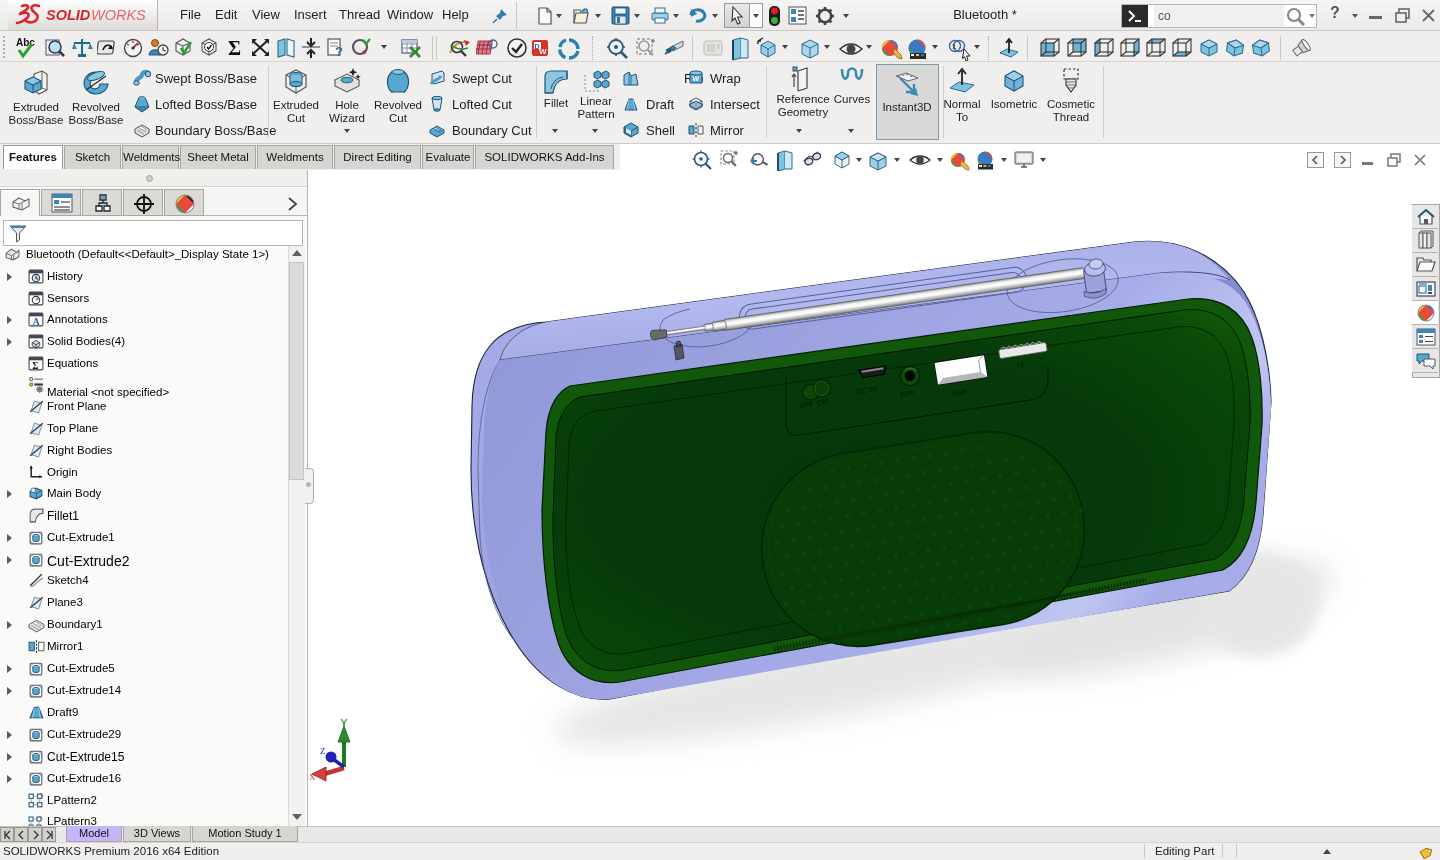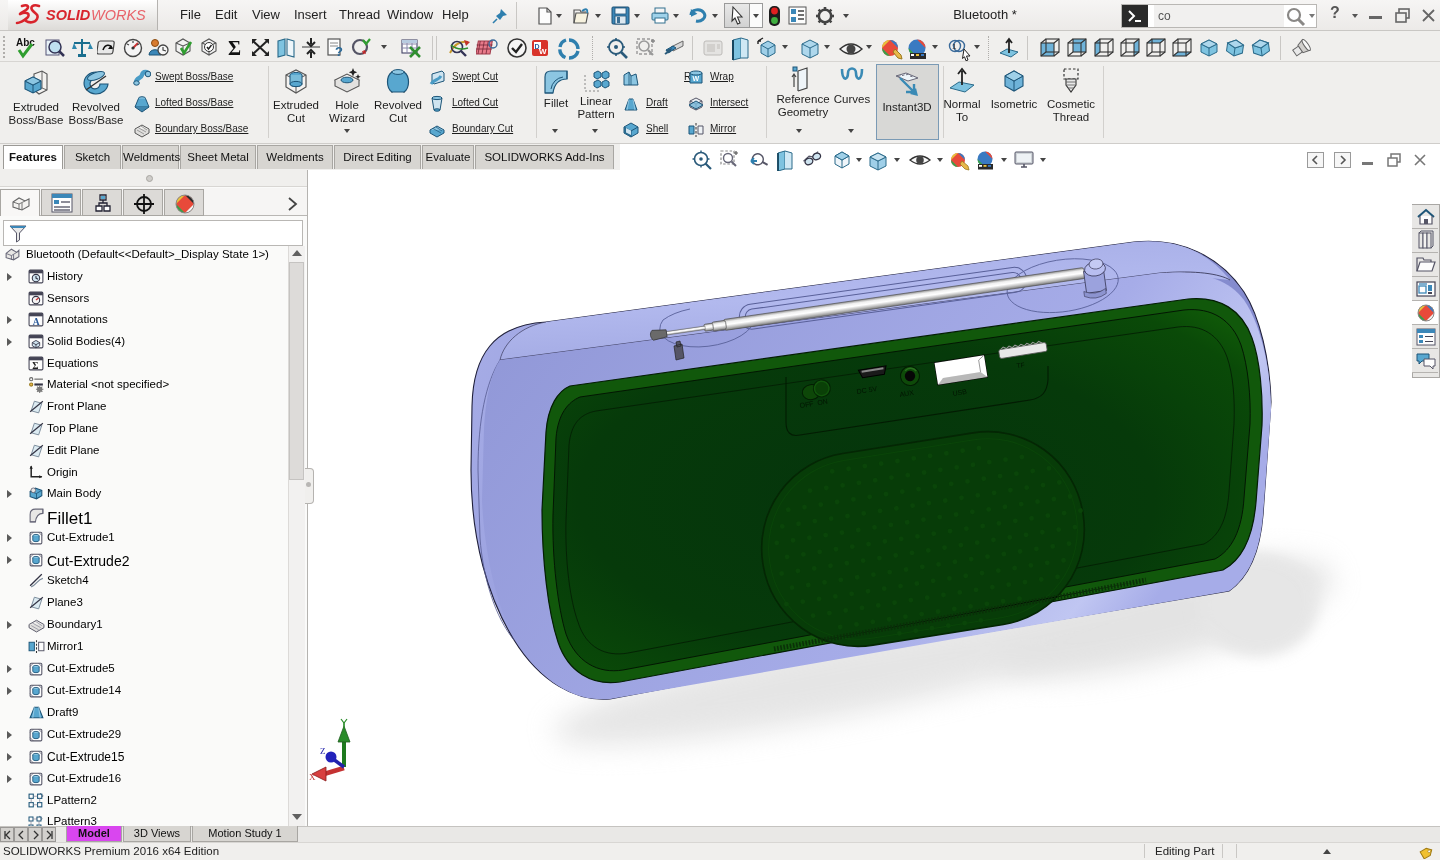--- a/index.html
+++ b/index.html
@@ -8,42 +8,42 @@
   .abs { position:absolute; }
   
   #titlebar { left:0; top:0; width:1440px; height:31px; background:linear-gradient(#f6f5f4,#eceae8); border-bottom:1px solid #c9c7c4; }
   #logo { left:8px; top:0; width:150px; height:30px; background:linear-gradient(#ffffff,#dddbd8); border-right:1px solid #b5b3b0; display:flex; align-items:center; padding-left:6px; }
   .menu { top:0; height:30px; line-height:30px; font-size:13px; color:#222; }
   
   #row2 { left:0; top:32px; width:1440px; height:30px; background:#f0efed; border-bottom:1px solid #d7d5d2; }
   
   #ribbon { left:0; top:63px; width:1440px; height:81px; background:#f0efed; border-bottom:1px solid #cfcdca; }
   .rlabel { position:absolute; font-size:11.5px; color:#1d1d1d; text-align:center; white-space:nowrap; line-height:13px; }
-  .rsmall { position:absolute; font-size:10px; color:#1d1d1d; white-space:nowrap;text-decoration:underline; }
+  .rsmall { position:absolute; font-size:13px; color:#1d1d1d; white-space:nowrap; }
   .rsep { position:absolute; top:4px; height:72px; width:1px; background:#d2d0cd; }
   .dd { position:absolute; width:0; height:0; border-left:3.5px solid transparent; border-right:3.5px solid transparent; border-top:4px solid #444; }
   
   #tabstrip { z-index:5; left:0; top:144px; width:620px; height:26px; background:#f0efed; }
   .ctab { position:absolute; z-index:6; top:145px; height:24px; background:#d7d5d1; border:1px solid #a8a6a2; border-bottom:none; font-size:11.5px; color:#111; text-align:center; line-height:23px; }
   .ctab.active { background:#ffffff; font-weight:bold; border-color:#9b9995; }
   
   #viewport { left:308px; top:146px; width:1132px; height:680px; background:#ffffff; }
   #vptopwhite { left:620px; top:144px; width:820px; height:26px; background:#ffffff; }
   
   #panel { left:0; top:170px; width:308px; height:656px; background:#fafaf9; border-right:1px solid #b5b3b0; }
   #paneltabs { position:absolute; left:0; top:18px; width:307px; height:28px; background:#f6f5f4; border-bottom:1px solid #b9b7b4; }
   .ptab { position:absolute; top:1px; width:40px; height:27px; background:#dcdad7; border:1px solid #a8a6a2; }
   .ptab.active { background:#f8f7f6; border-bottom:none; }
   .arr { position:absolute; width:0; height:0; border-top:4px solid transparent; border-bottom:4px solid transparent; border-left:5px solid #5a5a5a; }
   
   #vscroll { position:absolute; left:288px; top:76px; width:17px; height:580px; background:#f2f1f0; border-left:1px solid #dcdad8; }
   
   #bottomtabs { left:0; top:826px; width:1440px; height:16px; background:#e9e8e6; border-top:1px solid #c5c3c0; }
   .btab { position:absolute; top:826px; height:16px; background:#d7d5d1; border:1px solid #a8a6a2; border-top:none; font-size:11px; color:#111; text-align:center; line-height:15px; }
-  .btab.active { background:#d946ef; font-weight:bold; }
+  .btab.active { background:#c4b5fd; font-weight:normal; }
   #statusbar { left:0; top:842px; width:1440px; height:18px; background:#f0efed; border-top:1px solid #d8d6d3; font-size:11px; color:#333; }
   .ssep { position:absolute; top:2px; height:14px; width:1px; background:#c9c7c4; }
   
   #taskpane { left:1412px; top:204px; width:28px; height:174px; background:#e8e7e5; border:1px solid #a9a7a4; }
   .tpbtn { position:absolute; left:0; width:26px; height:24px; border-bottom:1px solid #b5b3b0; background:#e8e7e5; }
   .tpbtn.active { background:#ffffff; }
 </style>
 </head>
 <body>
 
@@ -784,53 +784,53 @@
   </svg>
 <div class="abs" style="left:47px;top:357px;font-size:11.5px;color:#000;white-space:nowrap">Equations</div>
 <svg class="abs" style="left:28px;top:376px" width="17" height="17" viewBox="0 0 16 16">
     <circle cx="3" cy="3" r="1.5" fill="none" stroke="#666"></circle>
     <line x1="6" y1="3" x2="14" y2="3" stroke="#888" stroke-width="1.4"></line>
     <circle cx="3" cy="8" r="1.5" fill="#e8b84a" stroke="#9a7a20"></circle>
     <line x1="6" y1="8" x2="14" y2="8" stroke="#334" stroke-width="2"></line>
     <circle cx="11" cy="12.5" r="2.5" fill="#7a7a7a"></circle>
     <path d="M11 9 L11 16 M7.5 12.5 L14.5 12.5 M8.5 10 L13.5 15 M8.5 15 L13.5 10" stroke="#7a7a7a" stroke-width="1"></path>
   </svg>
-<div class="abs" style="left:47px;top:378px;font-size:11.5px;color:#000;white-space:nowrap">Material &lt;not specified&gt;</div>
+<div class="abs" style="left:47px;top:386px;font-size:11.5px;color:#000;white-space:nowrap">Material &lt;not specified&gt;</div>
 <svg class="abs" style="left:28px;top:398px" width="17" height="17" viewBox="0 0 16 16">
     <path d="M3 12 L6 3 L13 5 L10 14 Z" fill="#cfe4f0" fill-opacity="0.7" stroke="#7a8a9a" stroke-width="0.9"></path>
     <path d="M2 13 L14 3" stroke="#334" stroke-width="1.1"></path>
   </svg>
 <div class="abs" style="left:47px;top:400px;font-size:11.5px;color:#000;white-space:nowrap">Front Plane</div>
 <svg class="abs" style="left:28px;top:420px" width="17" height="17" viewBox="0 0 16 16">
     <path d="M3 12 L6 3 L13 5 L10 14 Z" fill="#cfe4f0" fill-opacity="0.7" stroke="#7a8a9a" stroke-width="0.9"></path>
     <path d="M2 13 L14 3" stroke="#334" stroke-width="1.1"></path>
   </svg>
 <div class="abs" style="left:47px;top:422px;font-size:11.5px;color:#000;white-space:nowrap">Top Plane</div>
 <svg class="abs" style="left:28px;top:442px" width="17" height="17" viewBox="0 0 16 16">
     <path d="M3 12 L6 3 L13 5 L10 14 Z" fill="#cfe4f0" fill-opacity="0.7" stroke="#7a8a9a" stroke-width="0.9"></path>
     <path d="M2 13 L14 3" stroke="#334" stroke-width="1.1"></path>
   </svg>
-<div class="abs" style="left:47px;top:444px;font-size:11.5px;color:#000;white-space:nowrap">Edit Plane</div>
+<div class="abs" style="left:47px;top:444px;font-size:11.5px;color:#000;white-space:nowrap">Right Bodies</div>
 <svg class="abs" style="left:28px;top:464px" width="17" height="17" viewBox="0 0 16 16">
     <path d="M3 2 L3 12 L13 12" fill="none" stroke="#222" stroke-width="1.4"></path>
     <path d="M1.5 4.5 L3 1.5 L4.5 4.5 Z M10.5 10.5 L13.5 12 L10.5 13.5 Z" fill="#222"></path>
   </svg>
 <div class="abs" style="left:47px;top:466px;font-size:11.5px;color:#000;white-space:nowrap">Origin</div>
 <div class="arr" style="left:7px;top:490px"></div>
 <svg class="abs" style="left:28px;top:485px" width="17" height="17" viewBox="0 0 16 16">
     <path d="M2 6 L7 3 L13 5 L13 10 L8 13 L2 11 Z" fill="#58a7cf" stroke="#1d5578" stroke-width="1"></path>
     <path d="M2 6 L8 8 L8 13 M8 8 L13 5" fill="none" stroke="#1d5578" stroke-width="0.8"></path>
     <circle cx="5" cy="5" r="2.2" fill="#e8e7e5" stroke="#667" stroke-width="0.8"></circle>
   </svg>
 <div class="abs" style="left:47px;top:487px;font-size:11.5px;color:#000;white-space:nowrap">Main Body</div>
 <svg class="abs" style="left:28px;top:507px" width="17" height="17" viewBox="0 0 16 16">
     <path d="M2 14 L2 7 Q2 2 7 2 L14 2 L14 6 Q8 6 7 14 Z" fill="#e8e7e5" stroke="#667" stroke-width="1"></path>
     <path d="M14 2 L14 6 M2 14 L7 14" stroke="#667" stroke-width="0.8"></path>
   </svg>
-<div class="abs" style="left:47px;top:509px;font-size:17px;color:#000;white-space:nowrap">Fillet1</div>
+<div class="abs" style="left:47px;top:509px;font-size:12px;color:#000;white-space:nowrap">Fillet1</div>
 <div class="arr" style="left:7px;top:534px"></div>
 <svg class="abs" style="left:28px;top:529px" width="17" height="17" viewBox="0 0 16 16">
     <rect x="2" y="3" width="11" height="11" rx="1" fill="#fdfdfd" stroke="#556" stroke-width="1"></rect>
     <path d="M2 6 L5 3 M13 6 L10 3 M2 11 L5 14" stroke="#556" stroke-width="0.7"></path>
     <ellipse cx="7.5" cy="6.5" rx="3" ry="1.4" fill="#8cc6e2" stroke="#1d5578" stroke-width="0.8"></ellipse>
     <path d="M4.5 6.5 L4.5 10.5 A3 1.4 0 0 0 10.5 10.5 L10.5 6.5" fill="#58a7cf" stroke="#1d5578" stroke-width="0.8"></path>
   </svg>
 <div class="abs" style="left:47px;top:531px;font-size:11.5px;color:#000;white-space:nowrap">Cut-Extrude1</div>
 <div class="arr" style="left:7px;top:556px"></div>
 <svg class="abs" style="left:28px;top:551px" width="17" height="17" viewBox="0 0 16 16">

